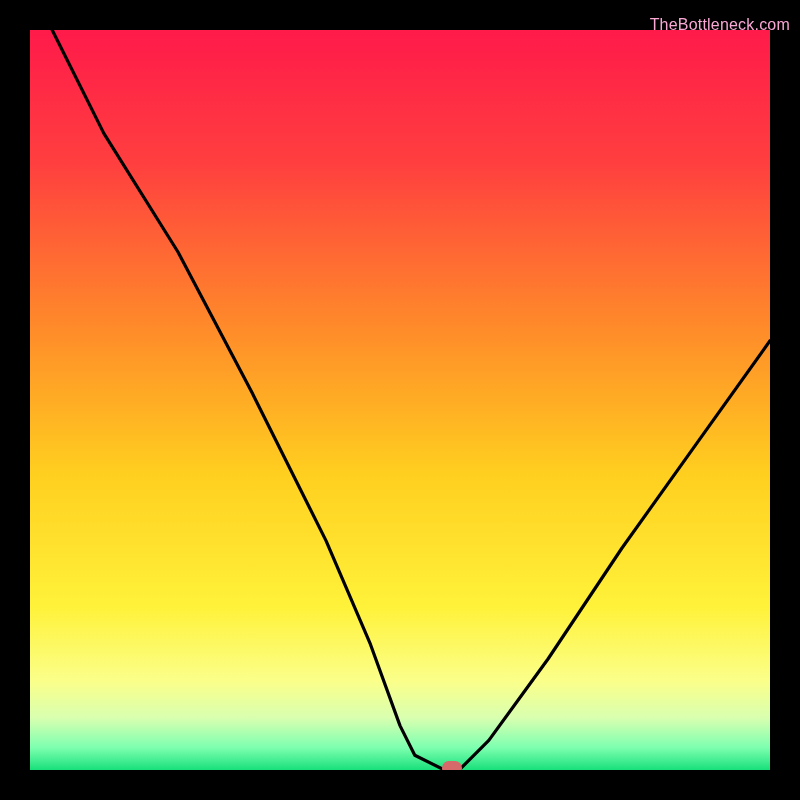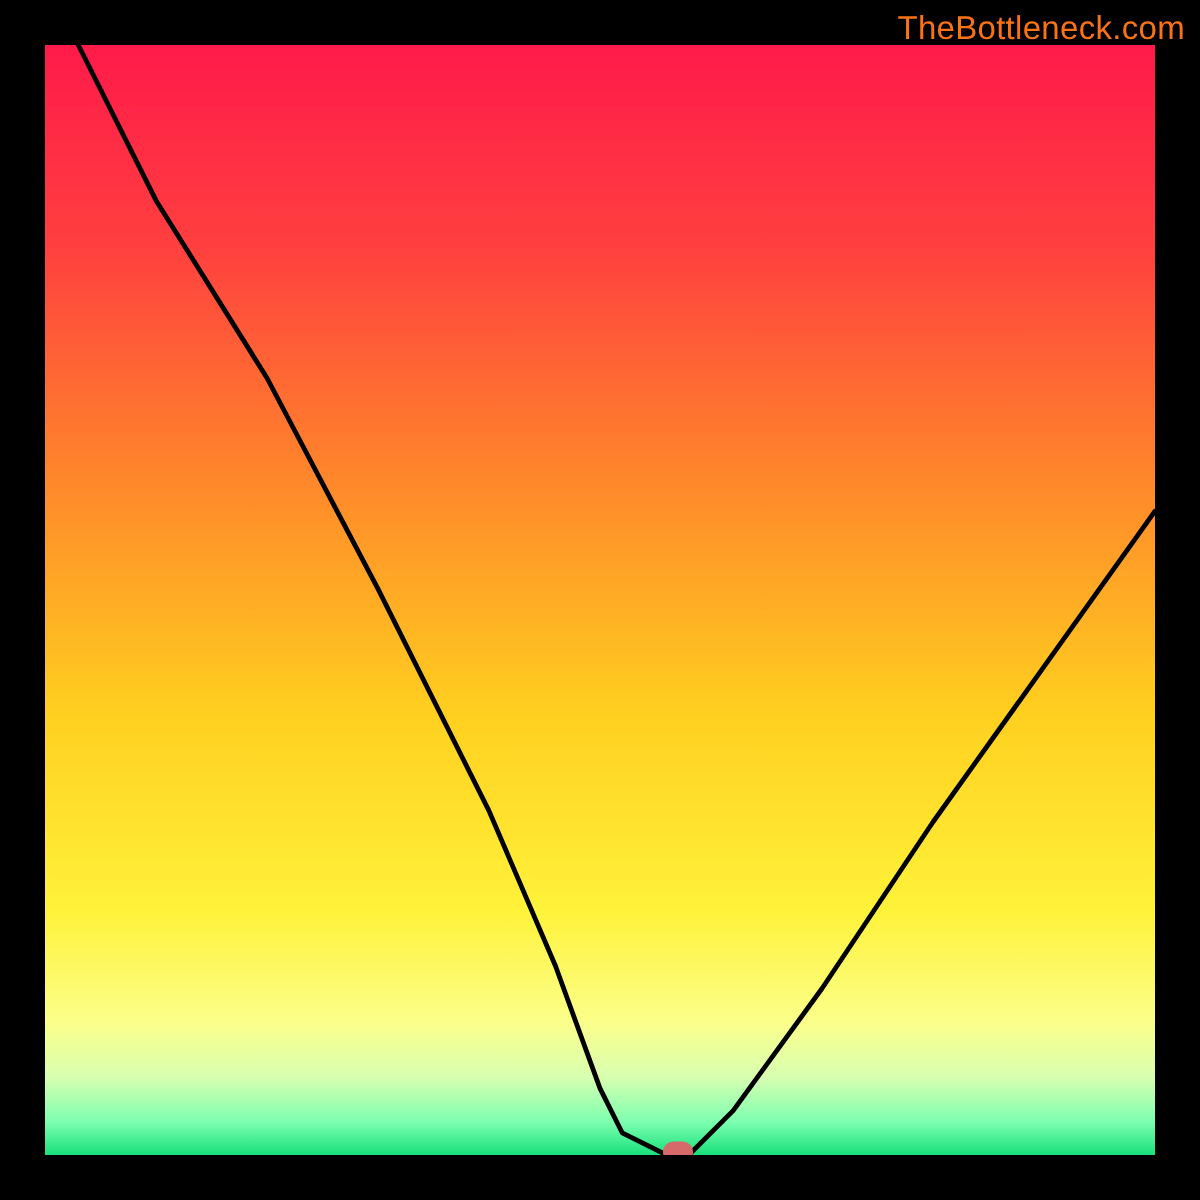--- a/index.html
+++ b/index.html
@@ -12,24 +12,24 @@
     font-family: Arial, Helvetica, sans-serif;
   }
   .frame {
     position: relative;
     width: 800px;
     height: 800px;
     background: #000;
   }
   .watermark {
     position: absolute;
-    top: 6px;
+    top: 16px;
     right: 10px;
-    color: #f97316;
-    font-size: 22px;
+    color: #f9a8d4;
+    font-size: 16px;
     font-weight: 500;
     letter-spacing: 0.2px;
     z-index: 50;
     user-select: none;
   }
   .plot {
     position: absolute;
     left: 30px;
     top: 30px;
     width: 740px;

